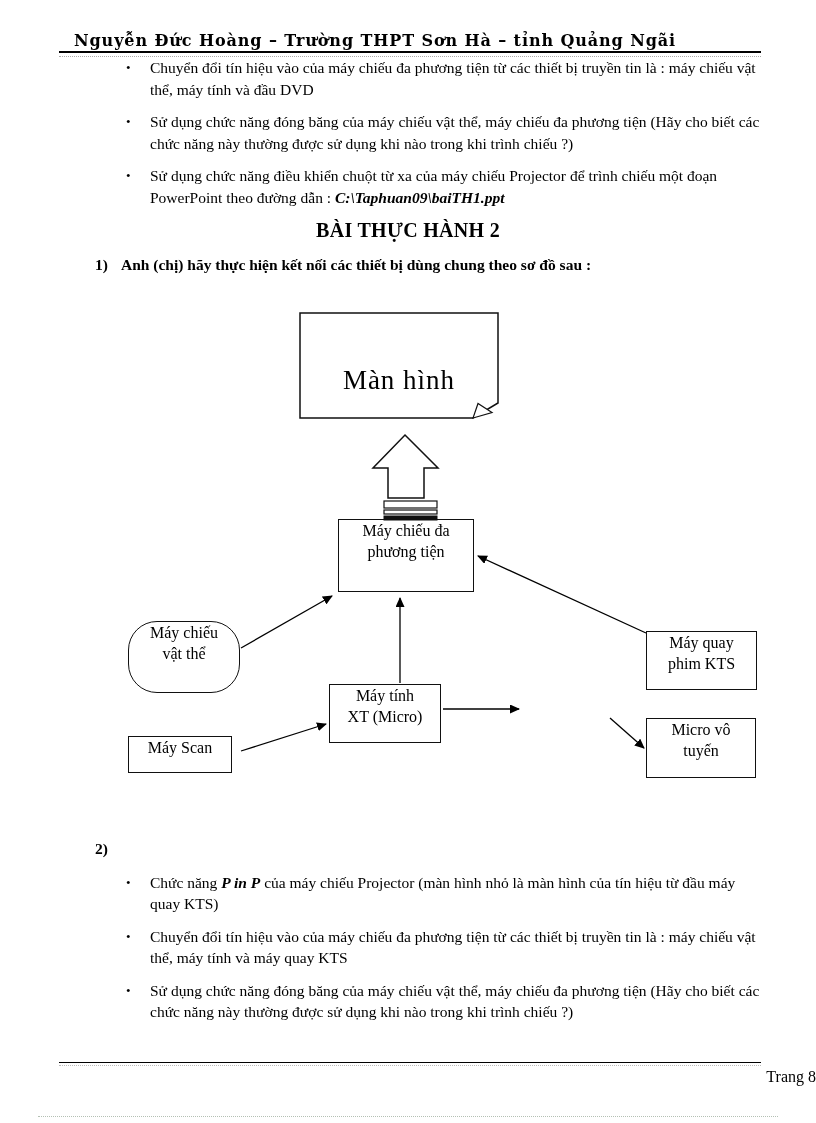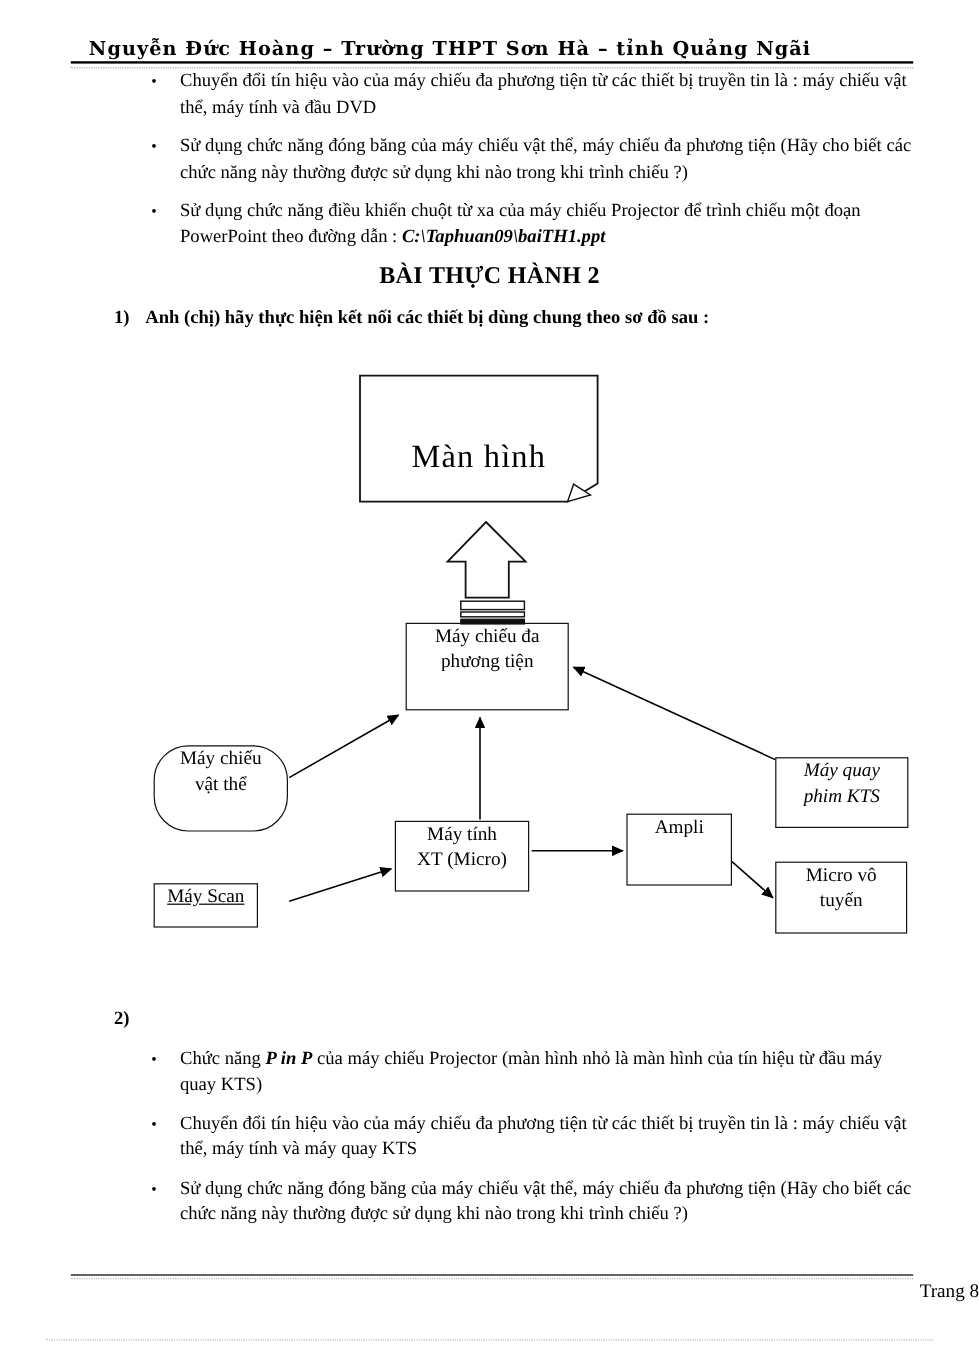--- a/index.html
+++ b/index.html
@@ -95,31 +95,28 @@
   <div class="manhinh-label">Màn hình</div>
 
   <div class="dbox" style="left:338px; top:209px; width:136px; height:73px;">
     <span>Máy chiếu đa</span>
     <span>phương tiện</span>
   </div>
   <div class="dbox" style="left:128px; top:311px; width:112px; height:72px;border-radius:29px;">
     <span>Máy chiếu</span>
     <span>vật thể</span>
   </div>
-  <div class="dbox" style="left:128px; top:426px; width:87px; height:37px;text-decoration:underline;">
+  <div class="dbox" style="left:128px; top:426px; width:104px; height:37px;">
     <span>Máy Scan</span>
   </div>
   <div class="dbox" style="left:329px; top:374px; width:112px; height:59px;">
     <span>Máy tính</span>
     <span>XT (Micro)</span>
   </div>
-  <div class="dbox" style="left:522px; top:368px; width:88px; height:60px;">
-    <span>Ampli</span>
-  </div>
-  <div class="dbox" style="left:646px; top:321px; width:111px; height:59px;font-style:italic;">
+  <div class="dbox" style="left:646px; top:321px; width:111px; height:59px;">
     <span>Máy quay</span>
     <span>phim KTS</span>
   </div>
   <div class="dbox" style="left:646px; top:408px; width:110px; height:60px;">
     <span>Micro vô</span>
     <span>tuyến</span>
   </div>
 </div>
 
 <div class="abs content-b">

